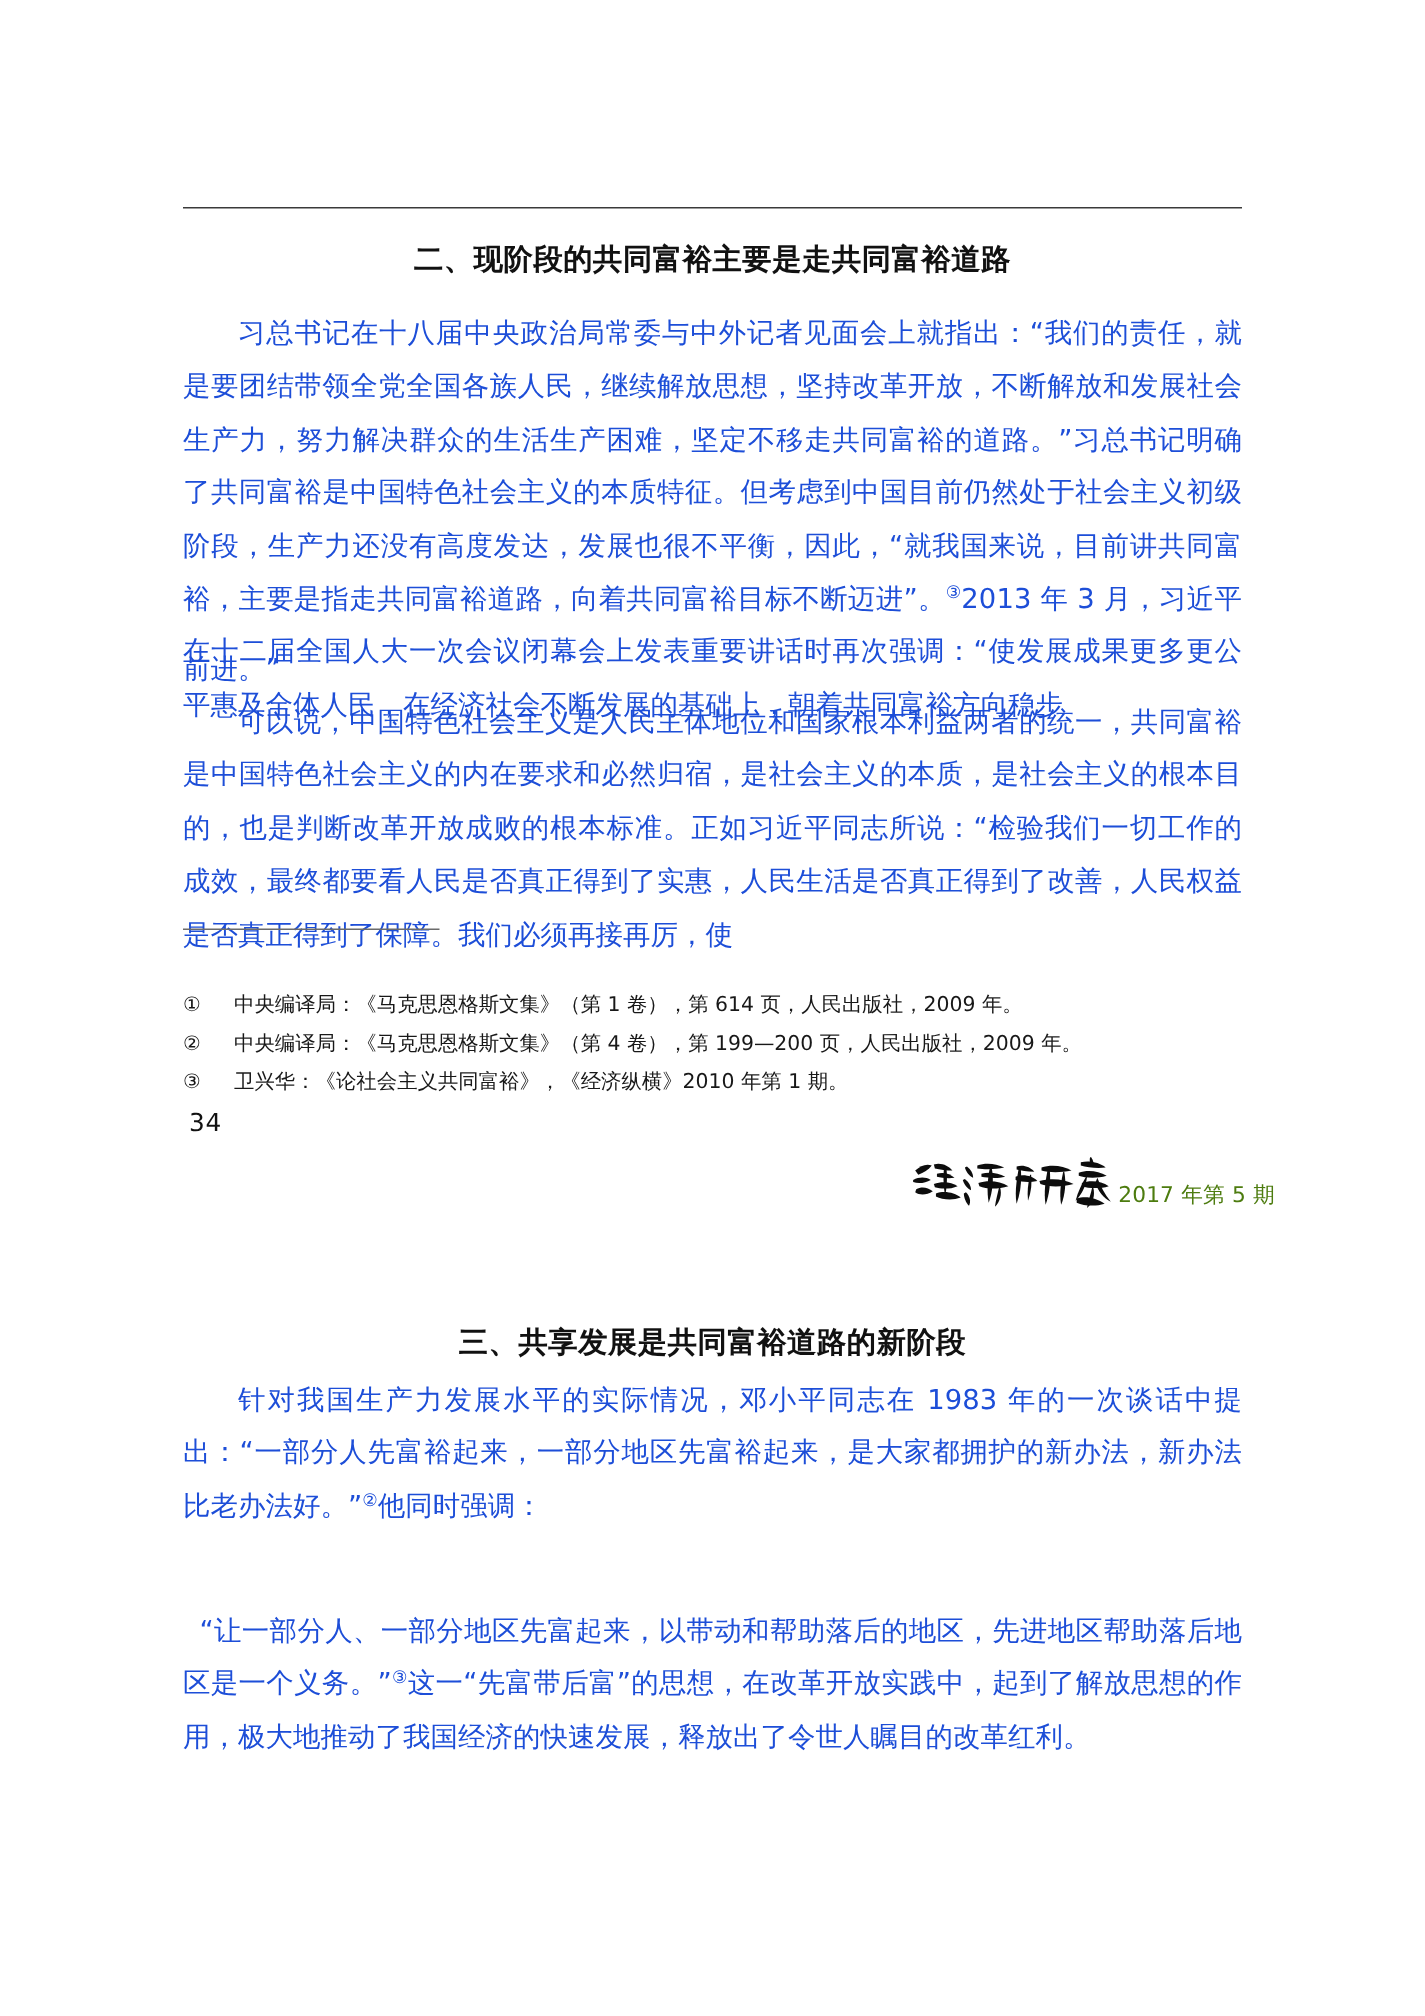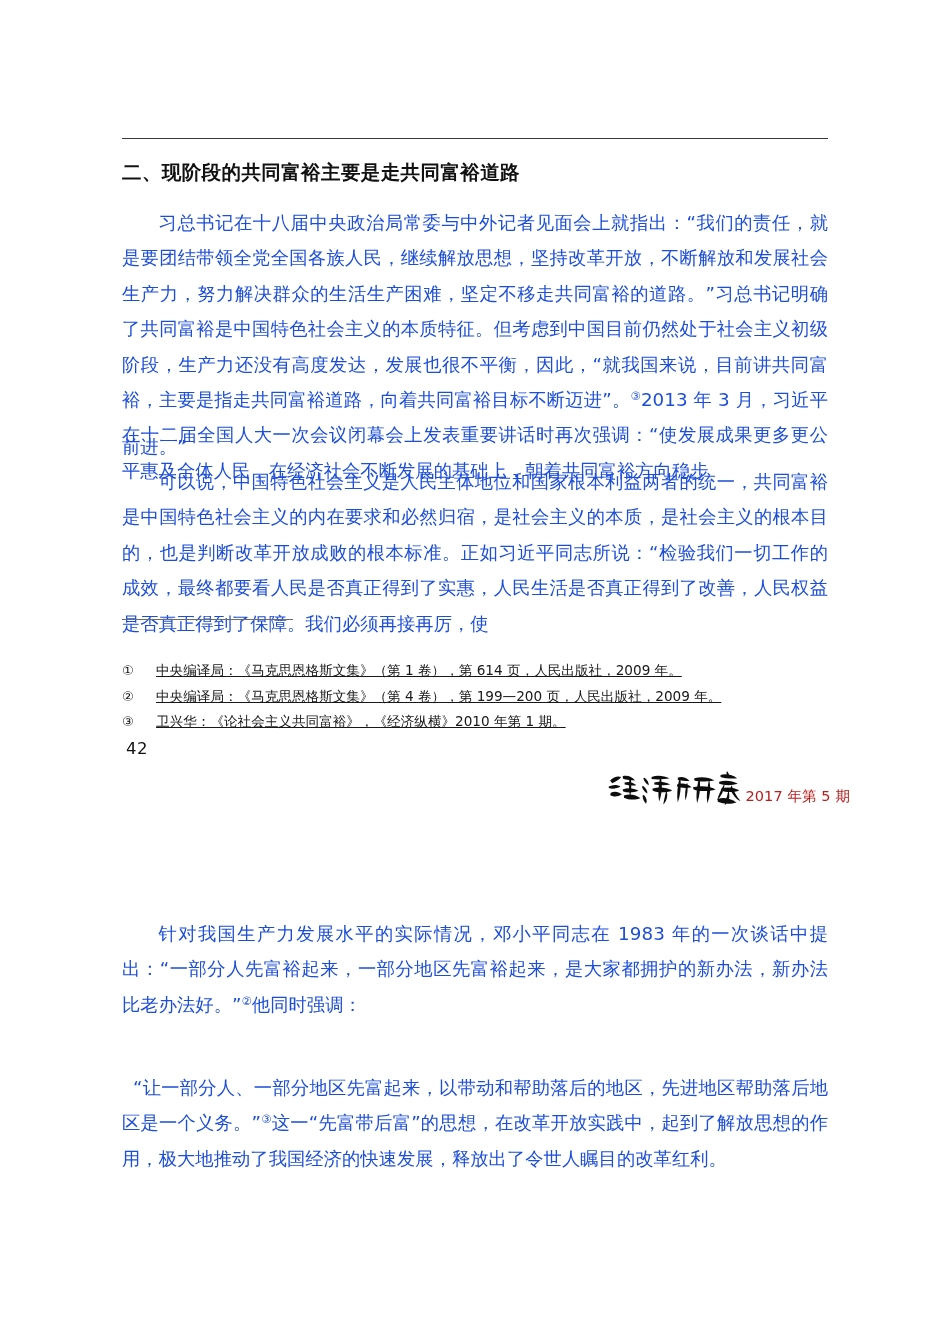--- a/index.html
+++ b/index.html
@@ -31,21 +31,21 @@
     position: absolute;
     left: 122px;
     top: 138px;
     width: 706px;
     height: 0;
     border-top: 1.3px solid #3a3a3a;
   }
 
   
   .section-heading {
-    text-align: left;
+    text-align: center;
     font-size: 19.5px;
     font-weight: 700;
     letter-spacing: 0.4px;
     line-height: 1.5;
     color: #111;
   }
 
   
   .para {
     font-size: 18.3px;
@@ -93,21 +93,20 @@
     display: flex;
     align-items: baseline;
   }
   .fn-mark {
     width: 34px;
     flex: 0 0 34px;
     font-size: 13.2px;
   }
   .fn-text {
     flex: 1 1 auto;
-    text-decoration: underline;
   }
 
   
   .page-num {
     position: absolute;
     left: 126px;
     top: 739px;
     font-size: 16.5px;
     color: #111;
     letter-spacing: 0.5px;
@@ -125,21 +124,21 @@
     justify-content: flex-end;
   }
   .journal-logo {
     display: block;
     width: 138px;
     height: 42px;
     margin-bottom: -1px;
   }
   .journal-issue {
     font-size: 14.5px;
-    color: #b91c1c;
+    color: #4d7c0f;
     margin-left: 1px;
     margin-bottom: 2px;
     white-space: nowrap;
     letter-spacing: 0.1px;
   }
 </style>
 </head>
 <body>
 
 <div id="page">
@@ -164,21 +163,21 @@
     <div class="fn-line">
       <span class="fn-mark">②</span>
       <span class="fn-text">中央编译局：《马克思恩格斯文集》（第 4 卷），第 199—200 页，人民出版社，2009 年。</span>
     </div>
     <div class="fn-line">
       <span class="fn-mark">③</span>
       <span class="fn-text">卫兴华：《论社会主义共同富裕》，《经济纵横》2010 年第 1 期。</span>
     </div>
   </div>
 
-  <div class="page-num">42</div>
+  <div class="page-num">34</div>
 
   <div class="journal-mark">
     <svg class="journal-logo" viewBox="0 0 200 58" aria-hidden="true">
       <g fill="#0d0d0d">
 
         <path d="M6 18 C11 13, 17 11, 22 13 C19 17, 14 20, 9 22 Z"></path>
         <path d="M4 27 C10 24, 16 24, 21 27 C16 30, 9 31, 4 29 Z"></path>
         <path d="M7 36 C12 33, 18 34, 23 38 C17 42, 10 42, 6 39 Z"></path>
         <path d="M24 12 C31 10, 38 13, 42 18 C36 18, 30 17, 25 16 Z"></path>
         <path d="M27 21 C33 19, 40 21, 44 25 C38 26, 31 25, 27 24 Z"></path>
@@ -211,19 +210,20 @@
         <path d="M172 24 C171 33, 167 41, 161 47 C163 39, 167 31, 171 24 Z"></path>
         <path d="M182 25 C185 33, 189 41, 195 48 C188 45, 183 38, 180 30 Z"></path>
         <path d="M178 34 C180 42, 178 49, 172 54 C173 47, 176 40, 177 34 Z"></path>
         <path d="M162 45 C170 42, 181 44, 189 50 C180 53, 169 52, 162 49 Z"></path>
       </g>
     </svg>
     <span class="journal-issue">2017 年第 5 期</span>
   </div>
 
 
+  <div class="col section-heading" style="top:880px;">三、共享发展是共同富裕道路的新阶段</div>
 
   <div class="col para indent" style="top:874px;margin-top:42px;">针对我国生产力发展水平的实际情况，邓小平同志在 1983 年的一次谈话中提出：“一部分人先富裕起来，一部分地区先富裕起来，是大家都拥护的新办法，新办法比老办法好。”<sup class="fn">②</sup>他同时强调：</div>
 
   <div class="col para q-indent" style="top:1070px;">“让一部分人、一部分地区先富起来，以带动和帮助落后的地区，先进地区帮助落后地区是一个义务。”<sup class="fn">③</sup>这一“先富带后富”的思想，在改革开放实践中，起到了解放思想的作用，极大地推动了我国经济的快速发展，释放出了令世人瞩目的改革红利。</div>
 
 
 </div>
 
 </body></html>

